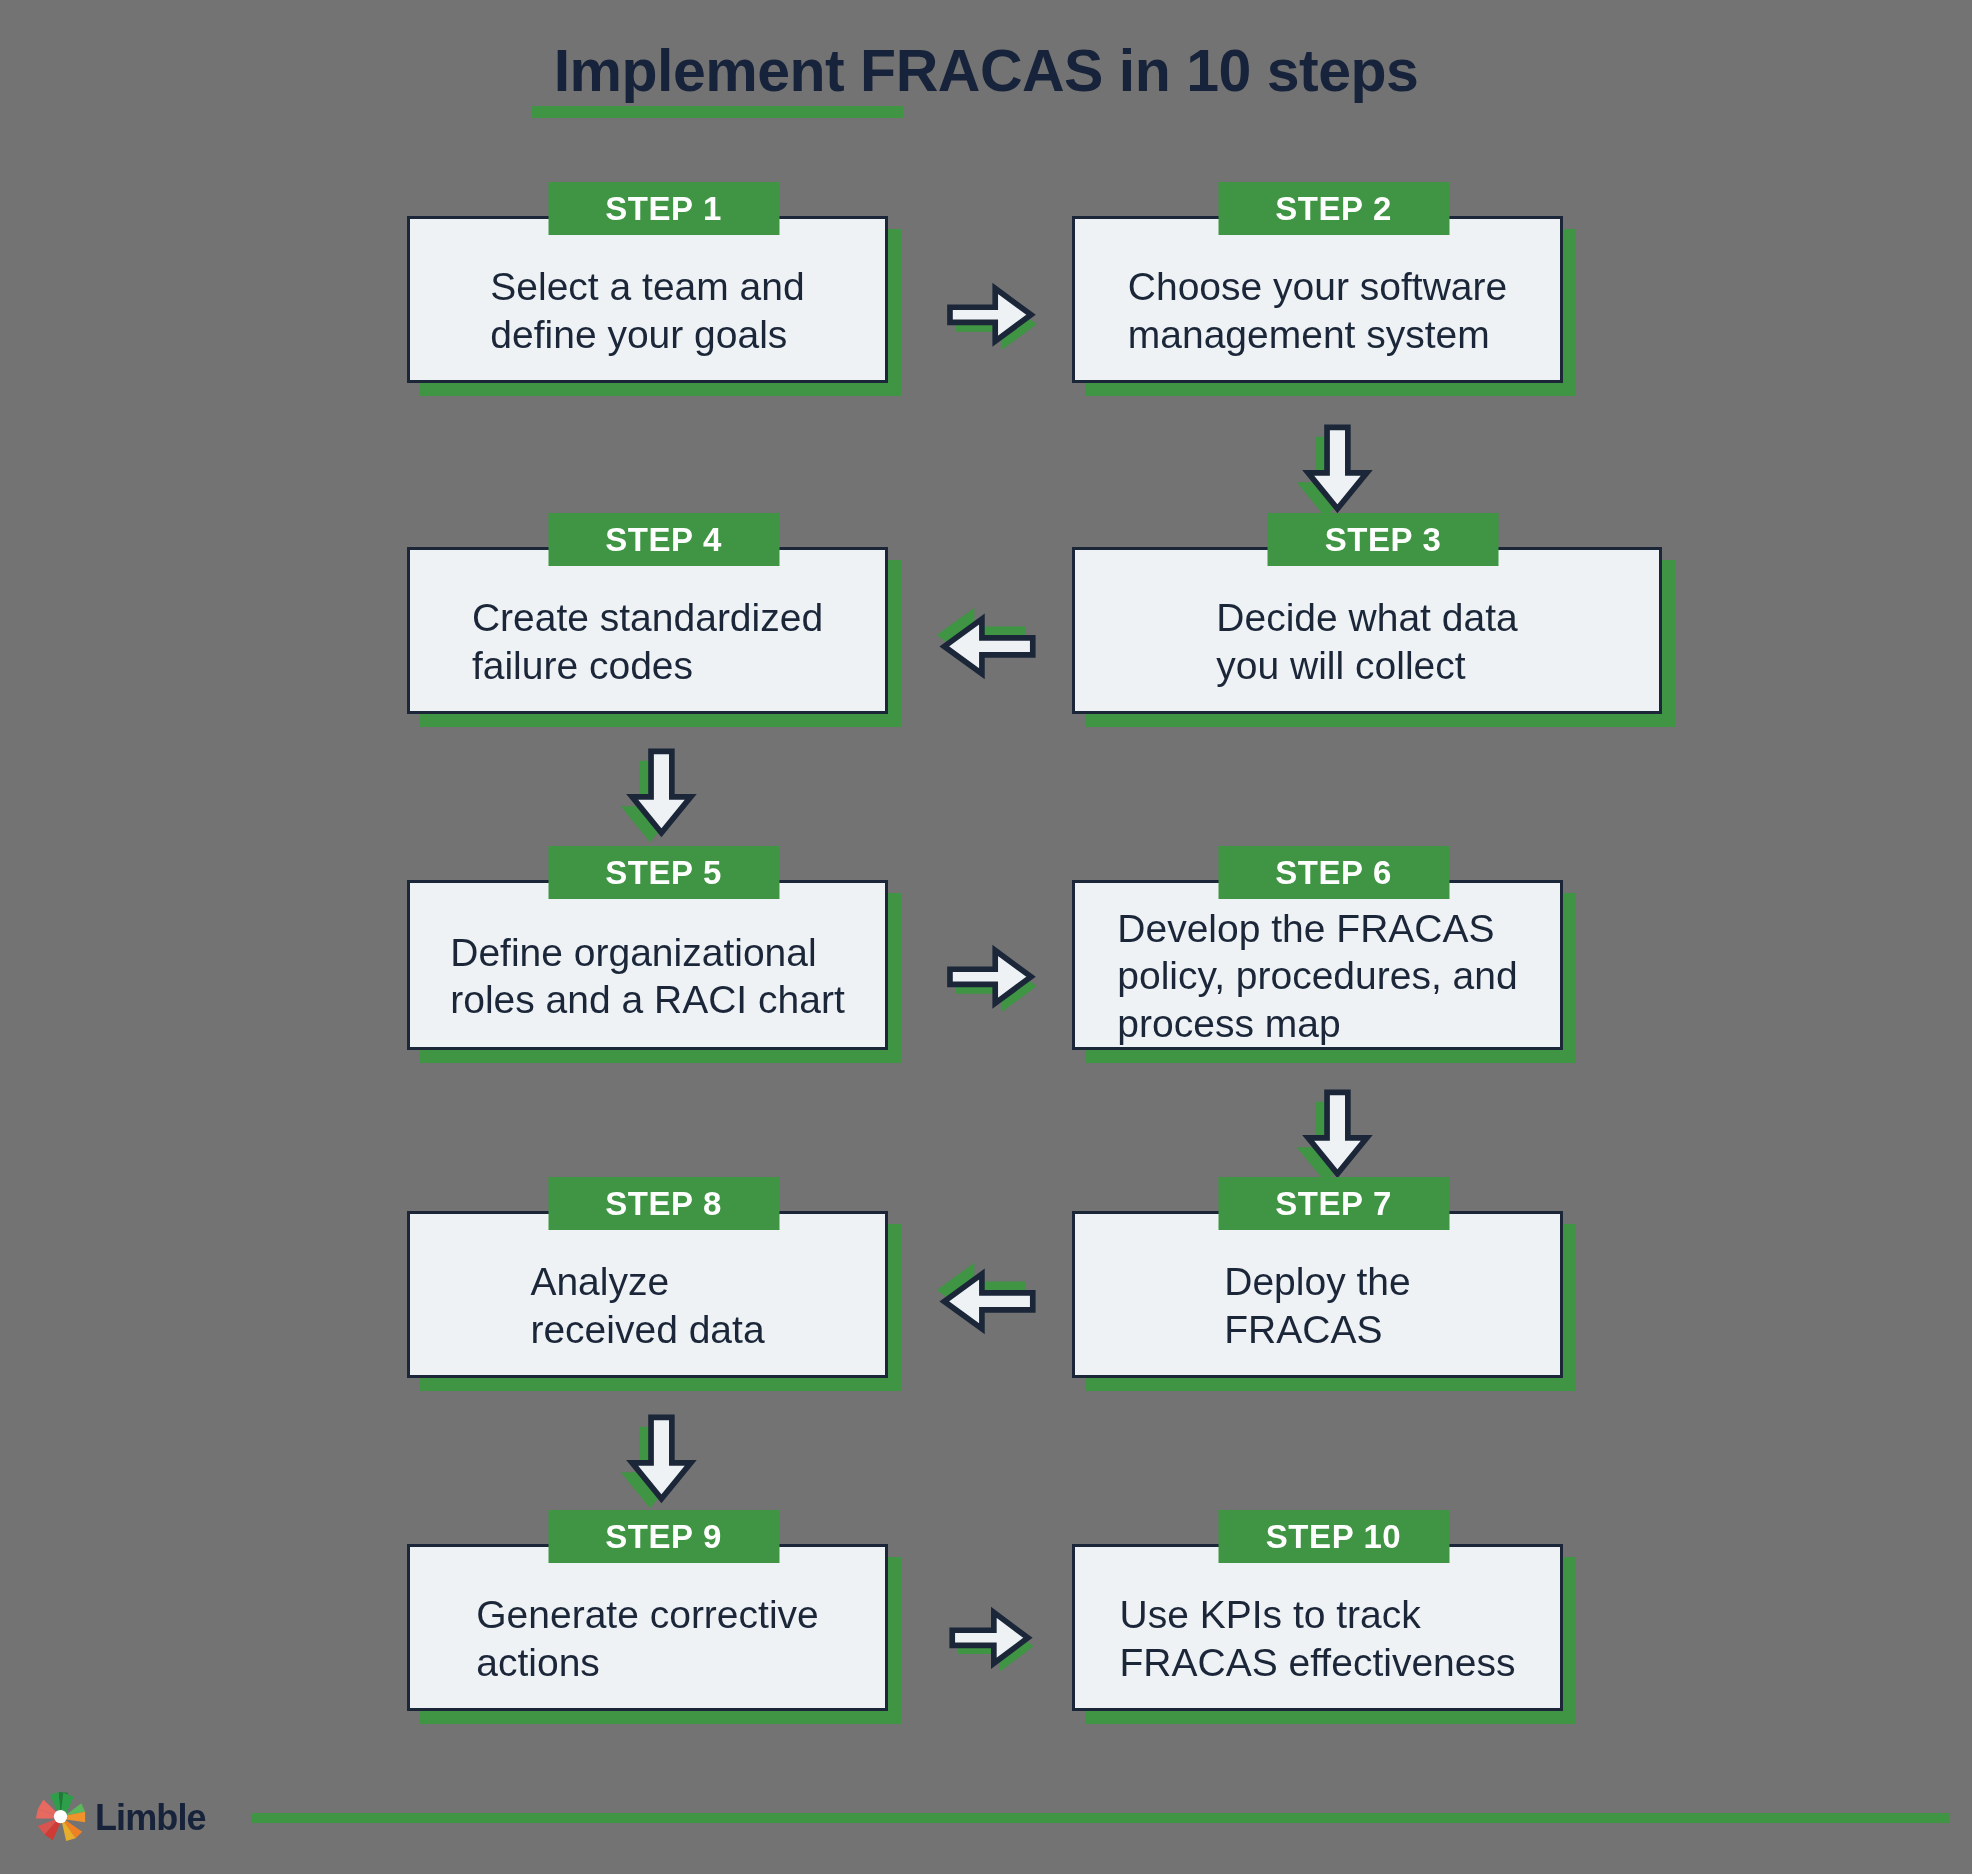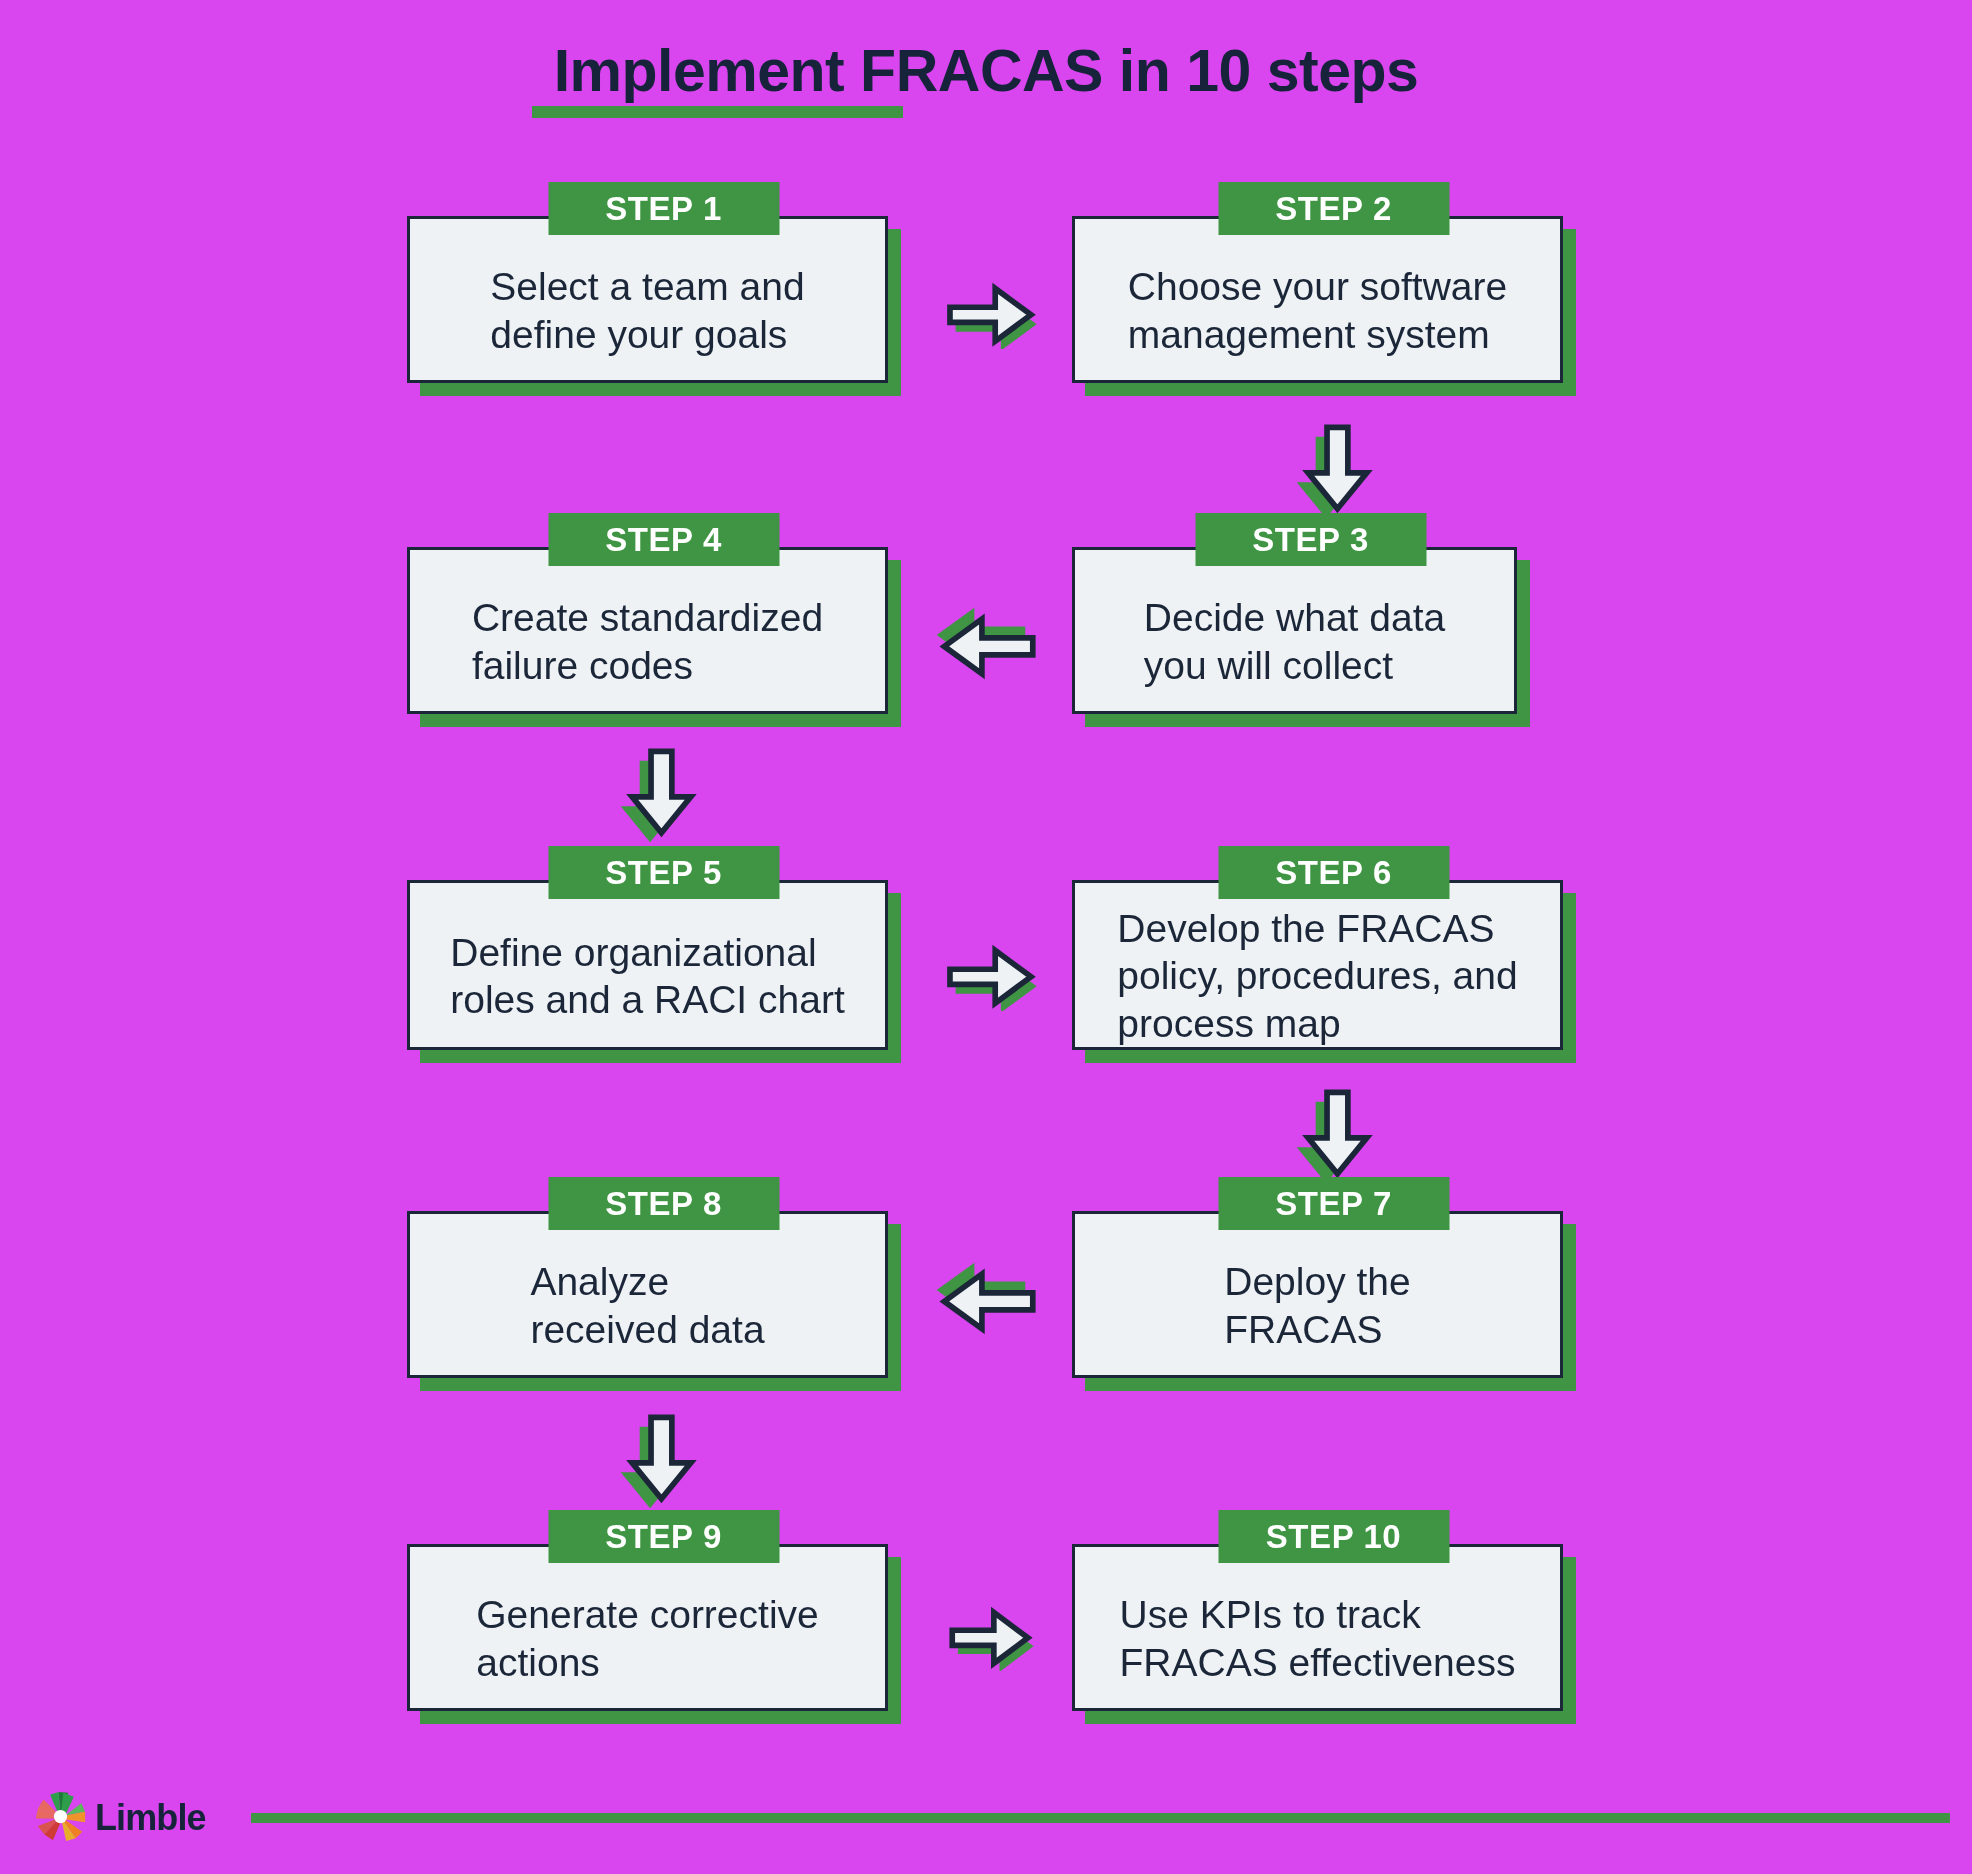--- a/index.html
+++ b/index.html
@@ -9,21 +9,21 @@
     height: 1875px;
     background: #ffffff;
     font-family: "Liberation Sans", sans-serif;
     overflow: hidden;
   }
 
   #canvas {
     position: relative;
     width: 1972px;
     height: 1875px;
-    background: #d946ef;
+    background: #737373;
   }
 
   
   #title-block {
     position: absolute;
     left: 0;
     top: 42px;
     width: 1972px;
     text-align: center;
   }
@@ -145,21 +145,21 @@
   </div>
 
   <div class="step-box" style="left:1072px; top:216px; width:491px; height:167px;">
     <div class="step-shadow"></div>
     <div class="step-body"></div>
     <div class="step-label">STEP 2</div>
     <div class="step-text">Choose your software
 management system</div>
   </div>
 
-  <div class="step-box" style="left:1072px; top:547px; width:445px; height:167px;">
+  <div class="step-box" style="left:1072px; top:547px; width:590px; height:167px;">
     <div class="step-shadow"></div>
     <div class="step-body"></div>
     <div class="step-label">STEP 3</div>
     <div class="step-text">Decide what data
 you will collect</div>
   </div>
 
   <div class="step-box" style="left:407px; top:547px; width:481px; height:167px;">
     <div class="step-shadow"></div>
     <div class="step-body"></div>

